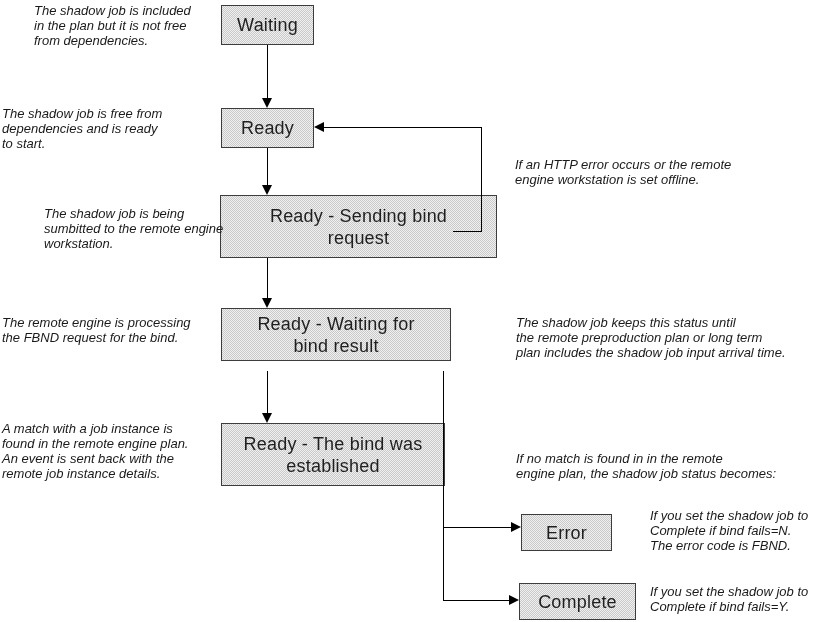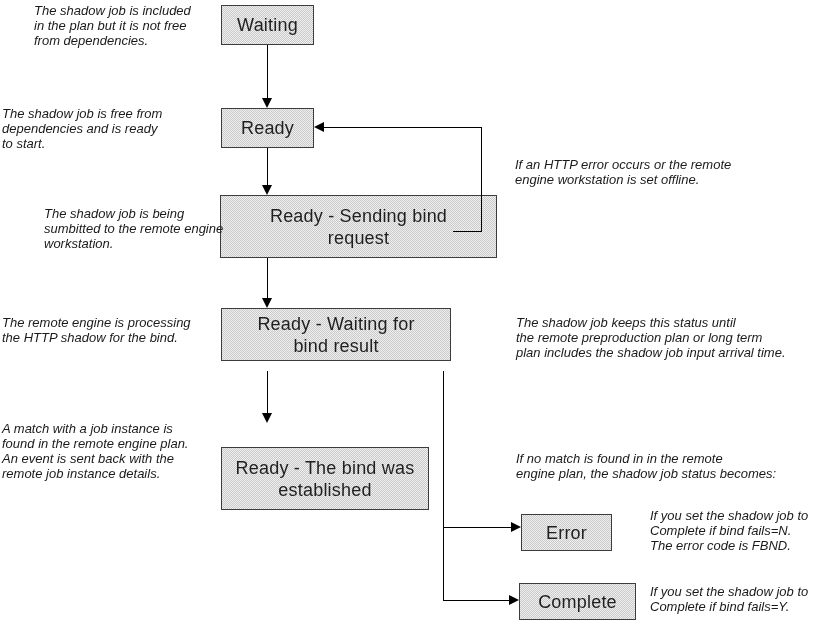--- a/index.html
+++ b/index.html
@@ -72,21 +72,21 @@
   <div class="node" style="left:221px; top:108px; width:93px; height:40px;">Ready</div>
 
   <div class="node" style="left:221px; top:5px; width:93px; height:40px;">Waiting</div>
 
   <div class="node" style="left:220px; top:195px; width:277px; height:63px;">Ready - Sending bind
 request</div>
 
   <div class="node" style="left:221px; top:308px; width:230px; height:53px;">Ready - Waiting for
 bind result</div>
 
-  <div class="node" style="left:221px; top:423px; width:208px; height:63px;margin-top:24px;">Ready - The bind was
+  <div class="node" style="left:221px; top:423px; width:224px; height:63px;">Ready - The bind was
 established</div>
 
   <div class="node" style="left:521px; top:514px; width:91px; height:37px;">Error</div>
 
   <div class="node" style="left:519px; top:583px; width:117px; height:37px;">Complete</div>
 
   <div class="line" style="left:267px; top:45px; width:1px; height:53px;"></div>
   <div class="arrow-down" style="left:262px; top:98px;"></div>
 
   <div class="line" style="left:267px; top:148px; width:1px; height:37px;"></div>
@@ -115,21 +115,21 @@
 
   <div class="note" style="left:2px; top:106px;">The shadow job is free from
 dependencies and is ready
 to start.</div>
 
   <div class="note" style="left:2px; top:206px;margin-left:42px;">The shadow job is being
 sumbitted to the remote engine
 workstation.</div>
 
   <div class="note" style="left:2px; top:315px;">The remote engine is processing
-the HTTP shadow for the bind.</div>
+the FBND request for the bind.</div>
 
   <div class="note" style="left:2px; top:421px;">A match with a job instance is
 found in the remote engine plan.
 An event is sent back with the
 remote job instance details.</div>
 
   <div class="note" style="left:515px; top:157px;">If an HTTP error occurs or the remote
 engine workstation is set offline.</div>
 
   <div class="note" style="left:516px; top:315px;">The shadow job keeps this status until

